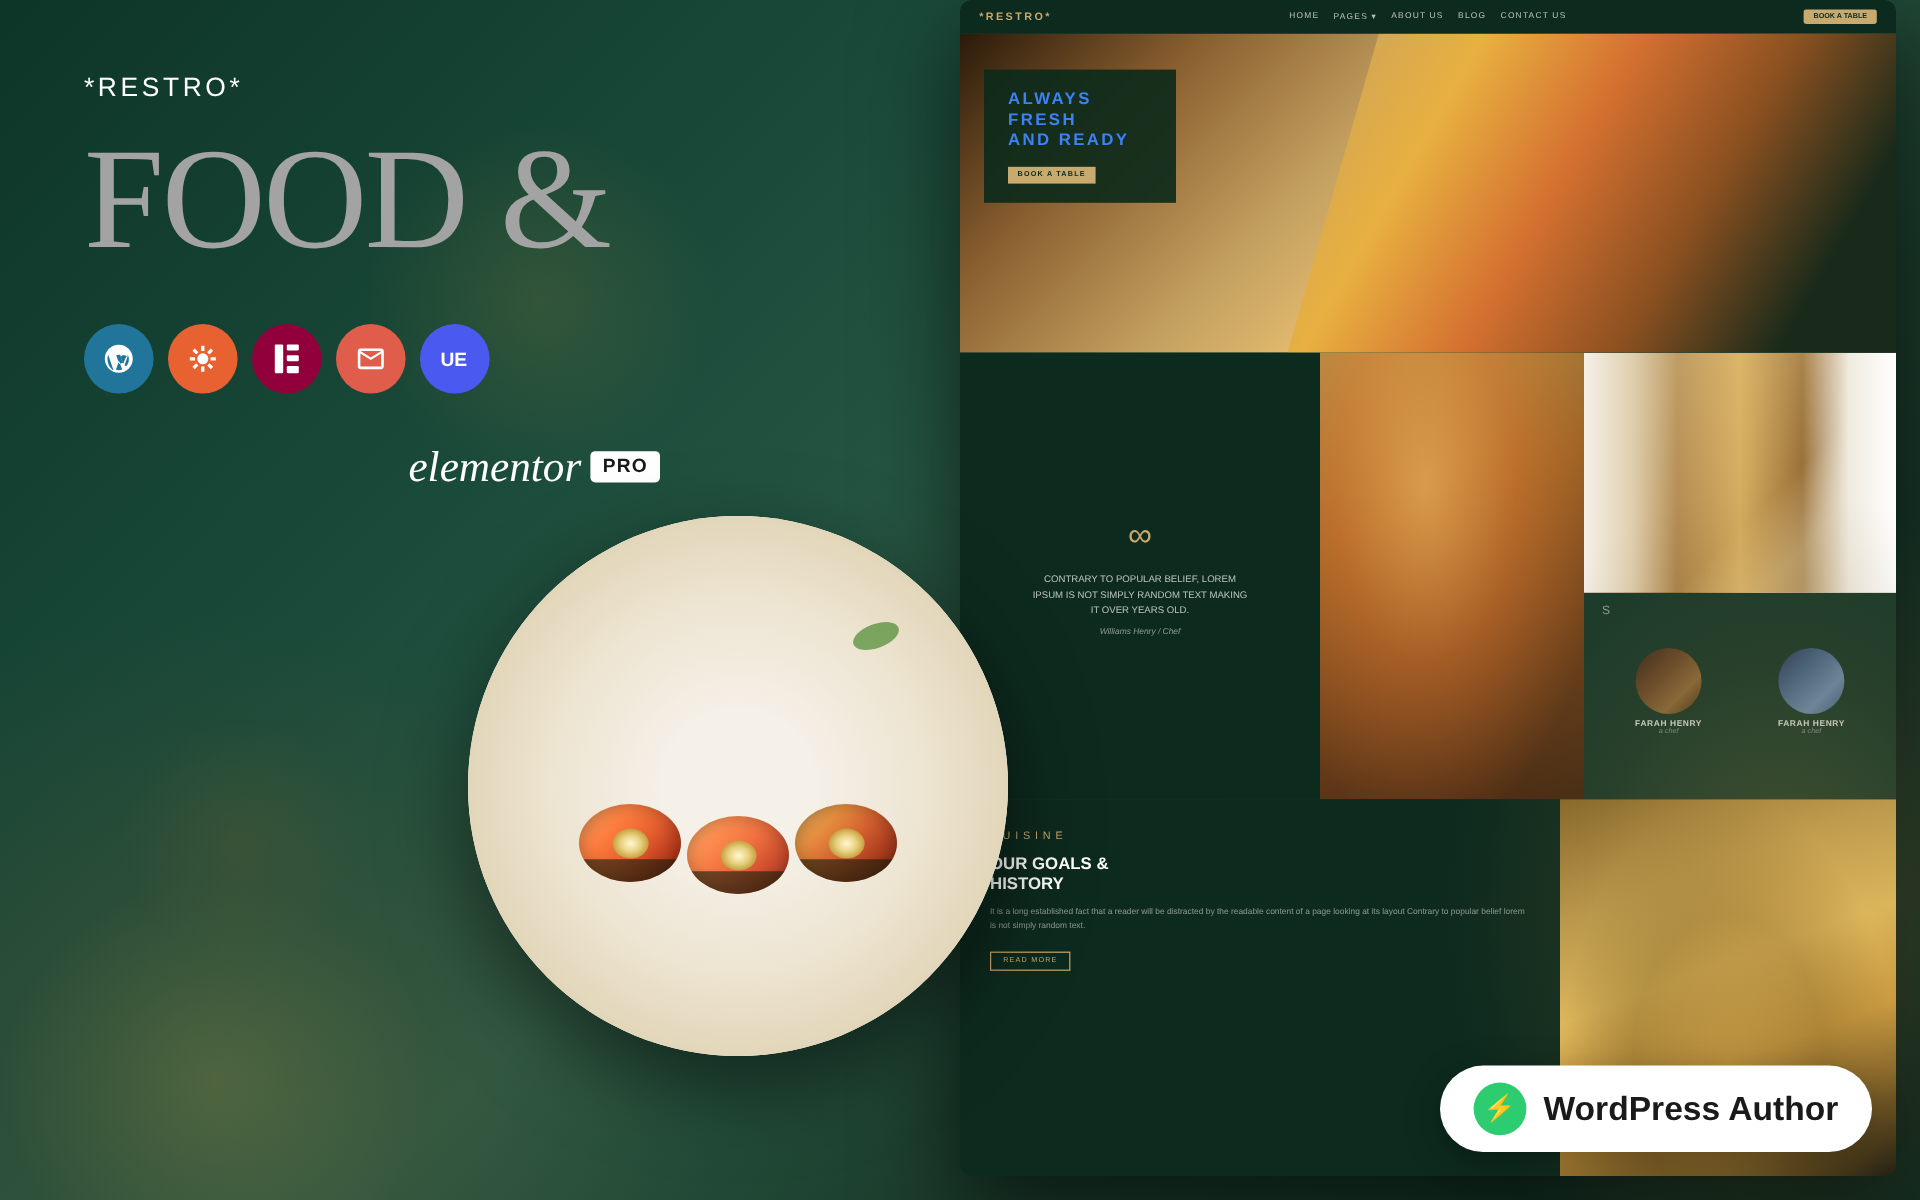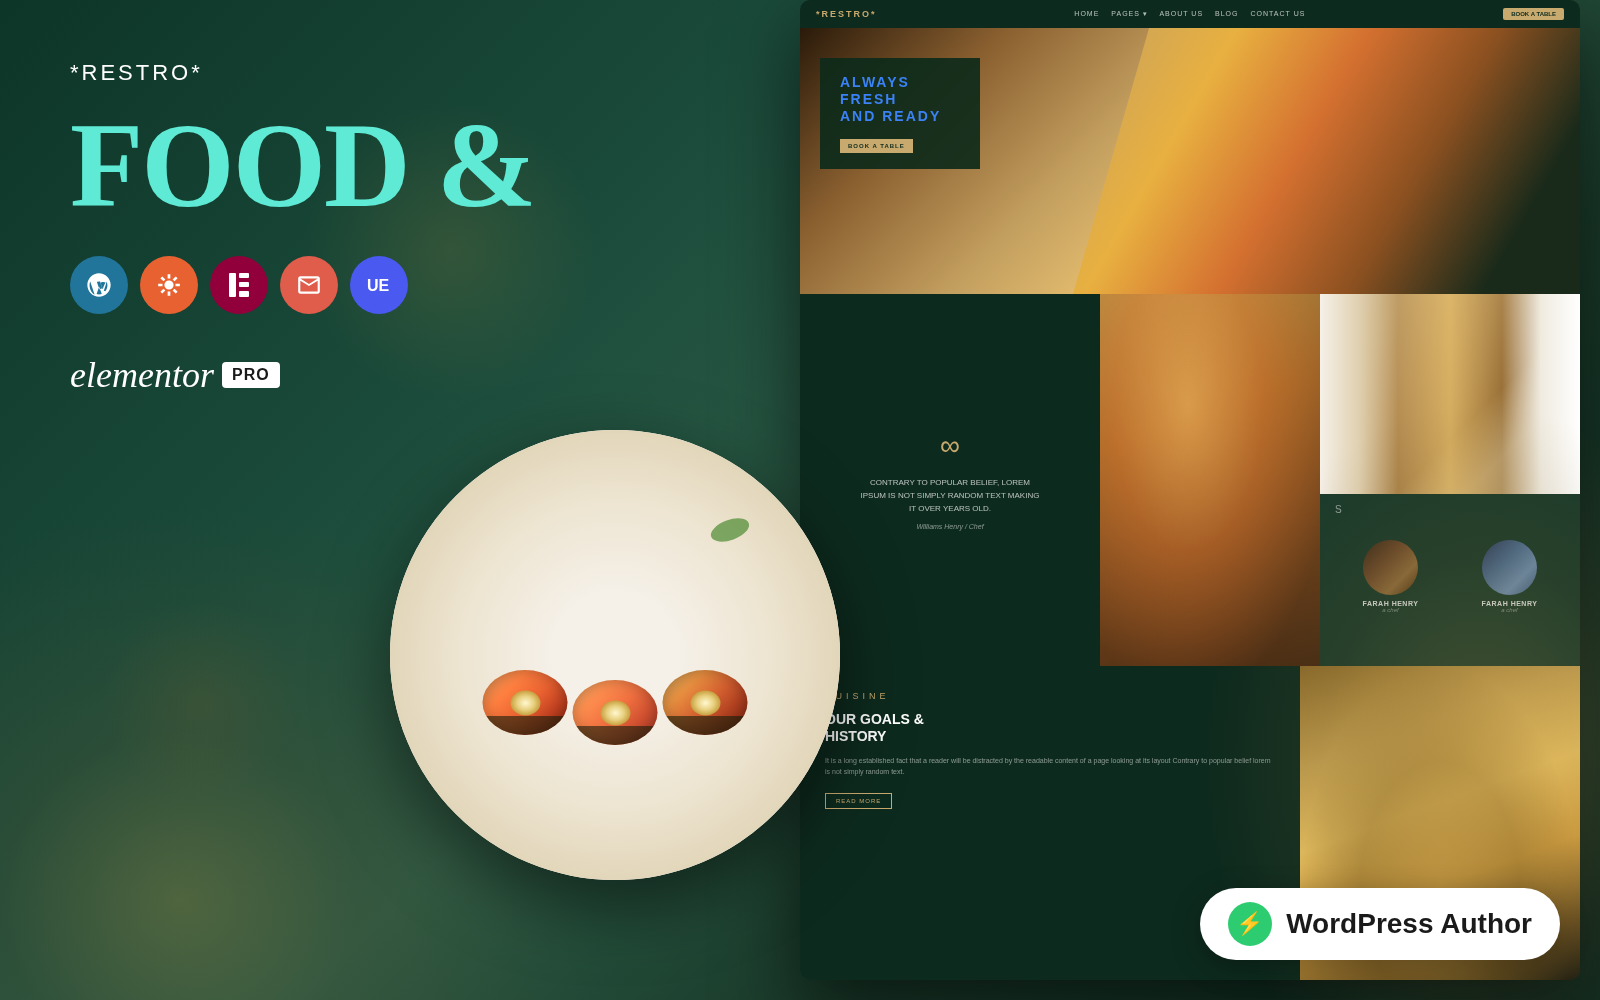--- a/index.html
+++ b/index.html
@@ -52,25 +52,25 @@
     .brand-name {
       color: #ffffff;
       font-size: 22px;
       font-weight: 300;
       letter-spacing: 3px;
       margin-bottom: 20px;
       font-family: Arial, sans-serif;
     }
 
     .main-title {
-      color: #5eead4;
+      color: #a3a3a3;
       font-size: 120px;
-      font-weight: 700;
+      font-weight: 400;
       line-height: 1.0;
-      margin-bottom: 30px;
+      margin-bottom: 44px;
       font-family: 'Georgia', serif;
       letter-spacing: -2px;
     }
 
     .subtitle {
       color: #ffffff;
       font-size: 26px;
       font-weight: 400;
       margin-bottom: 50px;
       font-family: Arial, sans-serif;
@@ -99,20 +99,21 @@
     .icon-wp { background: #21759b; }
     .icon-rev { background: #e86231; }
     .icon-el { background: #92003b; }
     .icon-mc { background: #e05c4b; }
     .icon-ue { background: #4a5af0; }
 
     .elementor-badge {
       display: flex;
       align-items: center;
       gap: 8px;
+      justify-content: flex-end;
     }
 
     .elementor-text {
       color: #ffffff;
       font-size: 36px;
       font-style: italic;
       font-weight: 400;
       font-family: 'Georgia', serif;
     }
 

